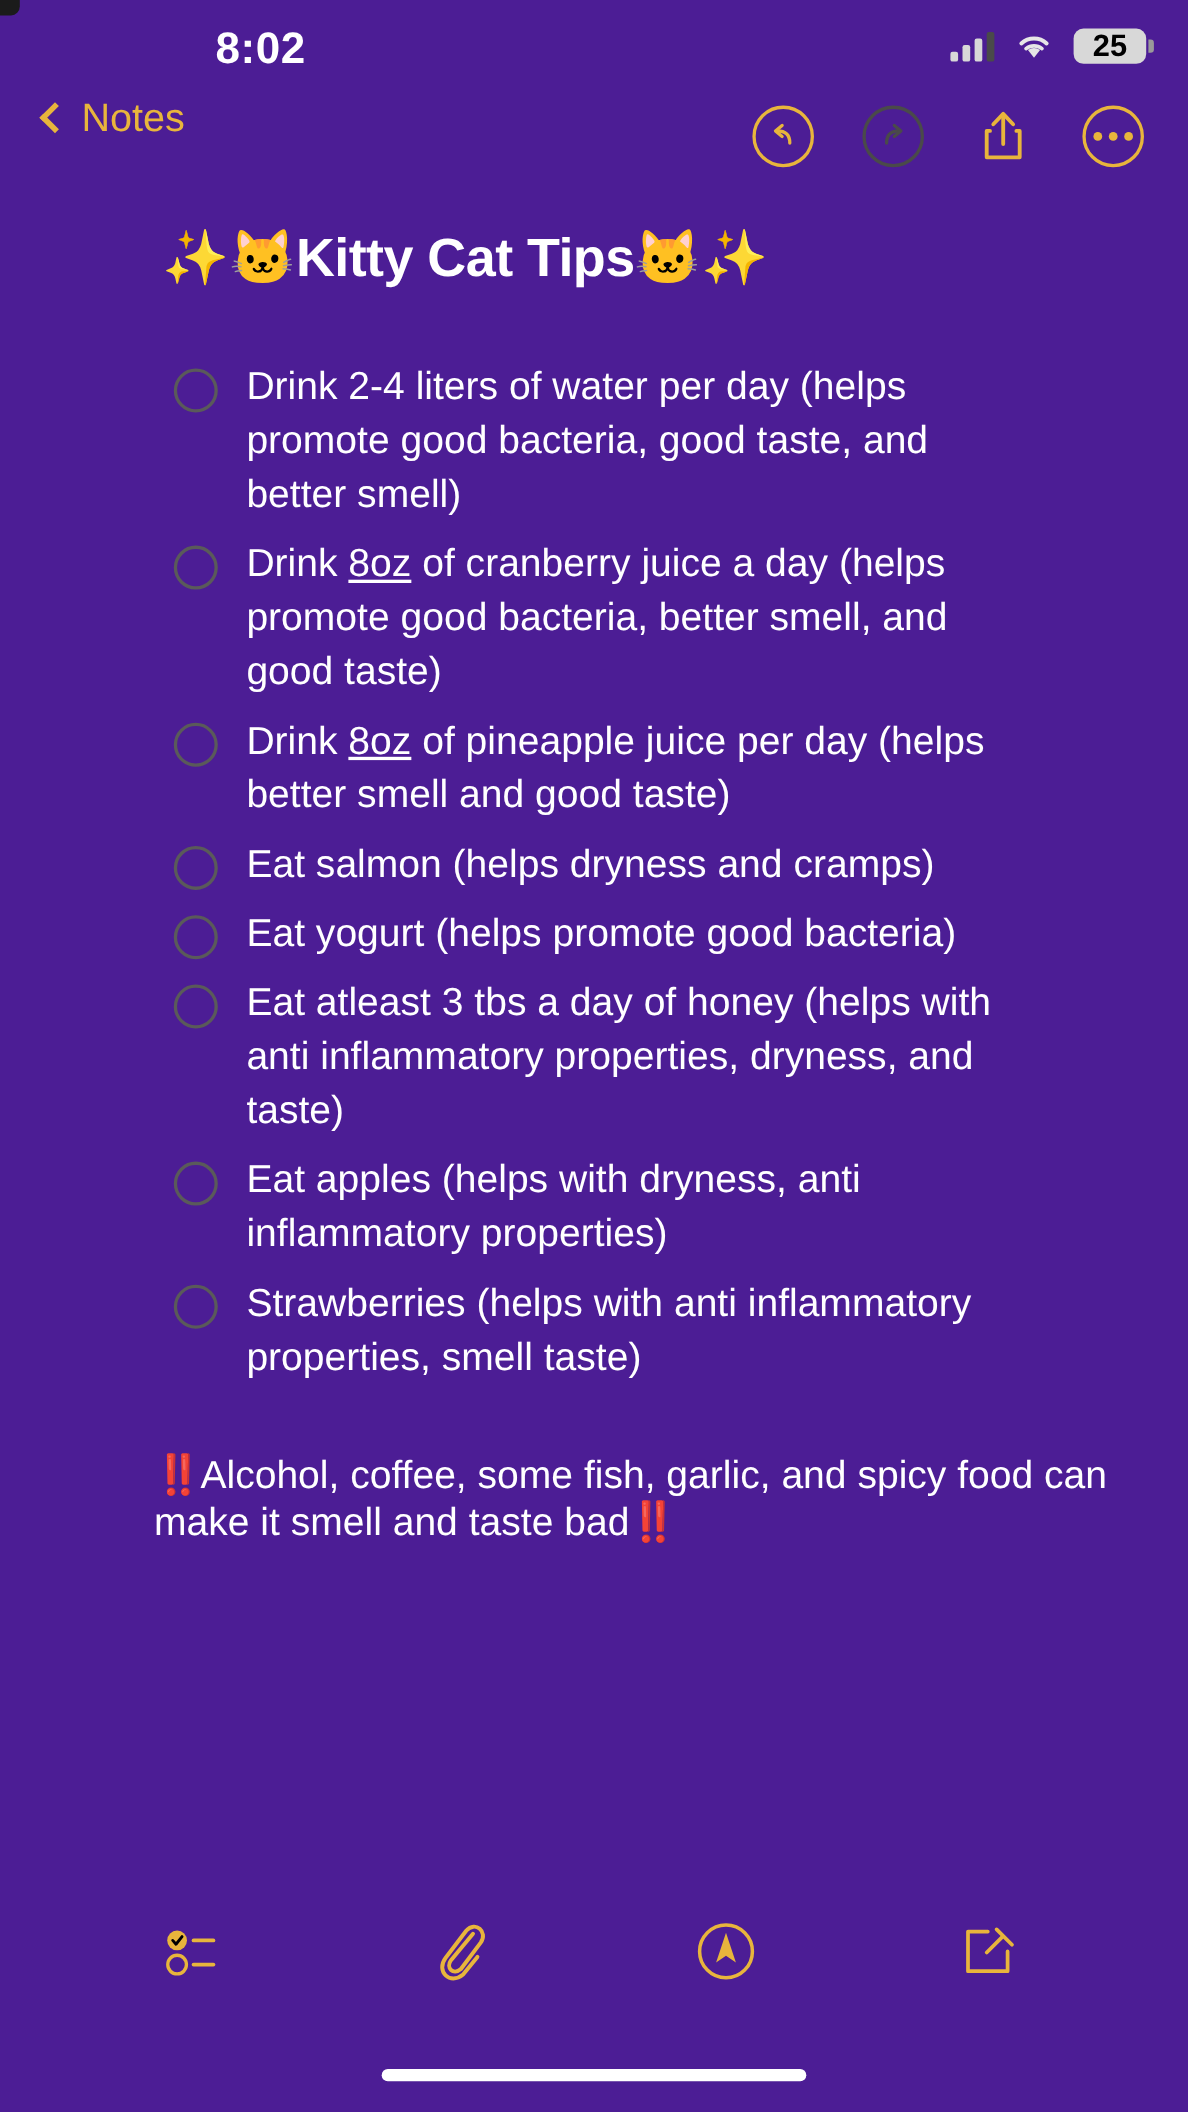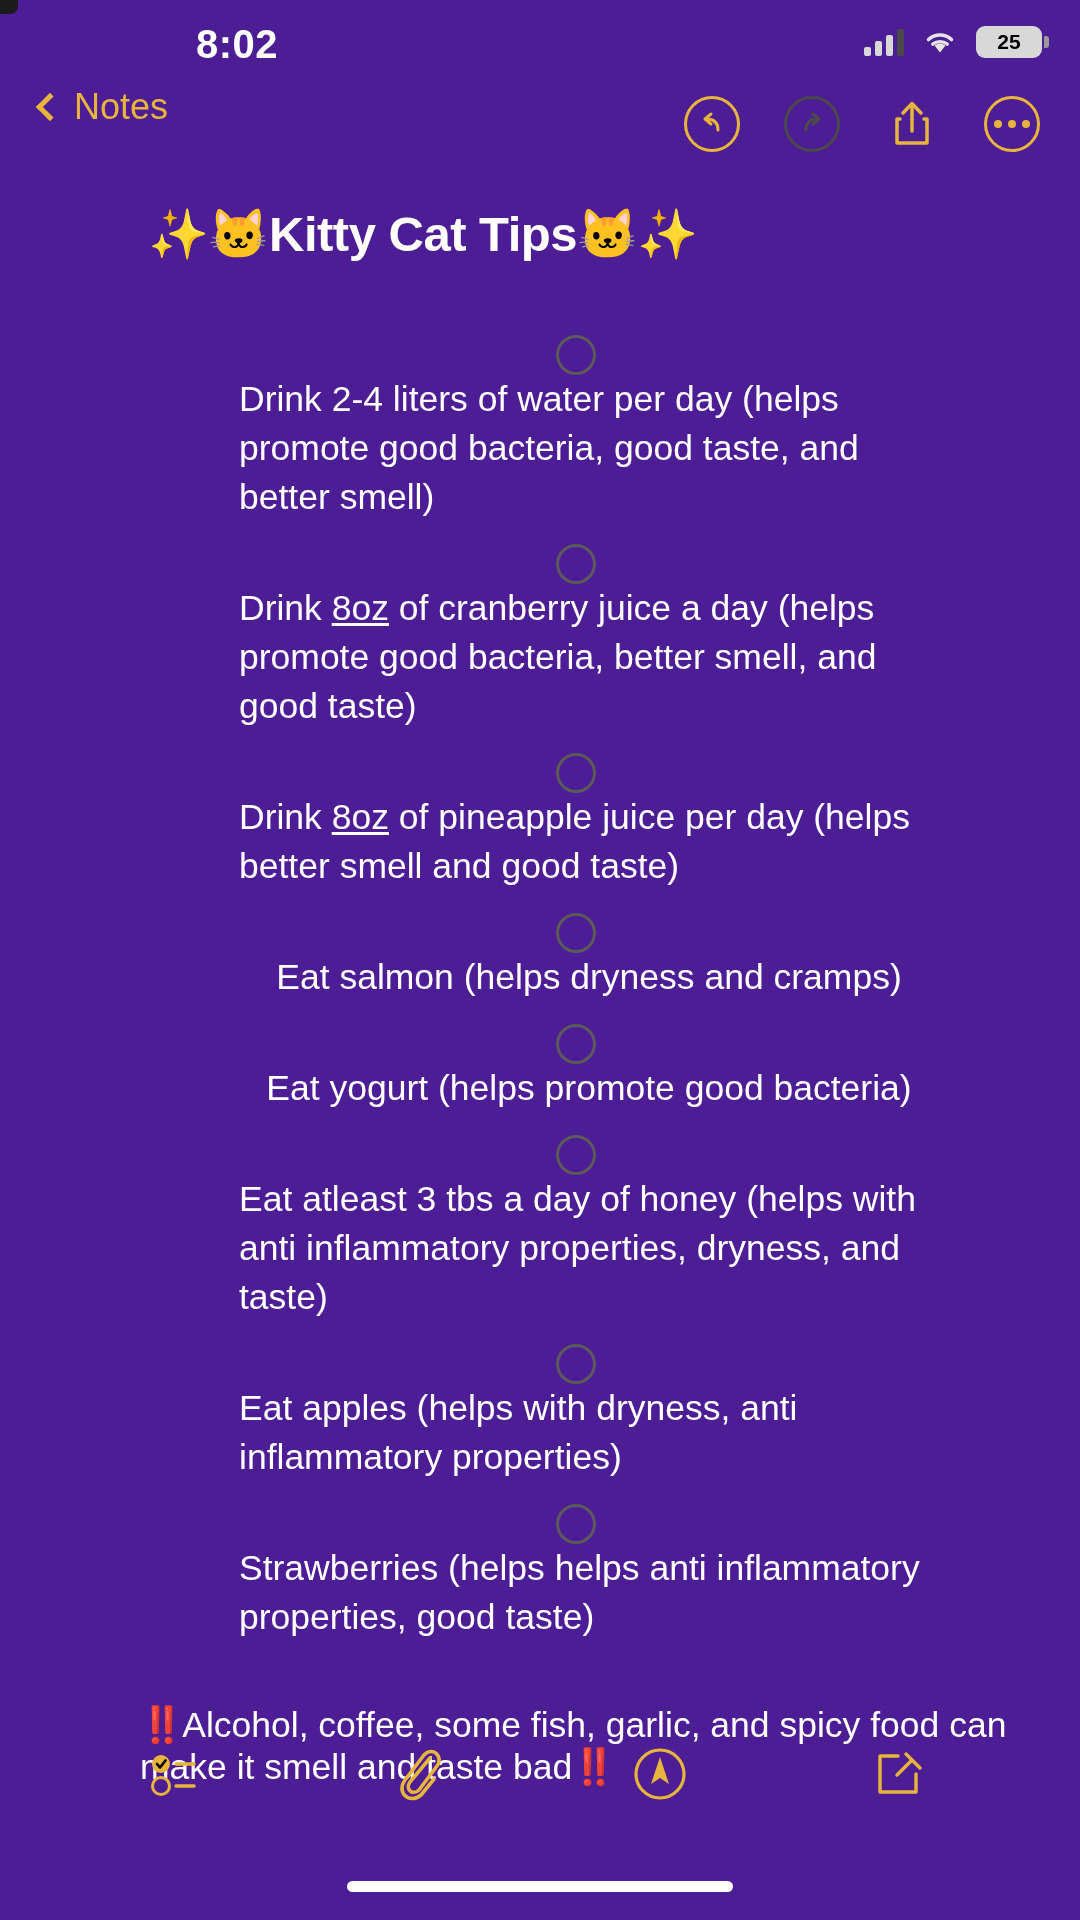--- a/index.html
+++ b/index.html
@@ -59,21 +59,21 @@
   .signal i:nth-child(3) { height: 21px; background:#d8d8d8; }
   .signal i:nth-child(4) { height: 27px; background:#4a4a4a; }
 
   .wifi { width: 36px; height: 28px; position: relative; }
   .battery {
     width: 66px;
     height: 32px;
     border-radius: 9px;
     background: #d8d8d8;
     color: #000000;
-    font-size: 21px;
+    font-size: 28px;
     font-weight: bold;
     display: flex;
     align-items: center;
     justify-content: center;
     position: relative;
   }
   .battery::after {
     content: "";
     position: absolute;
     right: -7px;
@@ -154,23 +154,22 @@
     white-space: nowrap;
   }
 
   .checklist {
     margin-top: 64px;
     padding-left: 158px;
     padding-right: 60px;
   }
   .check-item {
     display: flex;
-    align-items: center;
+    align-items: flex-start;
     margin-bottom: 14px;
-    flex-direction: column;
   }
   .checkbox {
     flex: 0 0 auto;
     width: 40px;
     height: 40px;
     border-radius: 50%;
     border: 3px solid #5a5a5a;
     margin-top: 8px;
     margin-right: 26px;
   }
@@ -321,21 +320,21 @@
       <div class="check-item">
         <div class="checkbox"></div>
         <div class="check-text">Eat atleast 3 tbs a day of honey (helps with anti inflammatory properties, dryness, and taste)</div>
       </div>
       <div class="check-item">
         <div class="checkbox"></div>
         <div class="check-text">Eat apples (helps with dryness, anti inflammatory properties)</div>
       </div>
       <div class="check-item">
         <div class="checkbox"></div>
-        <div class="check-text">Strawberries (helps helps anti inflammatory properties, good taste)</div>
+        <div class="check-text">Strawberries (helps with anti inflammatory properties, smell taste)</div>
       </div>
     </div>
 
     <div class="warning">
       <span class="warn-mark">‼️</span><span>Alcohol, coffee, some fish, garlic, and spicy food can make it smell and taste bad</span><span class="warn-mark">‼️</span>
     </div>
   </div>
 
   <div class="toolbar">
     <div class="tool">

